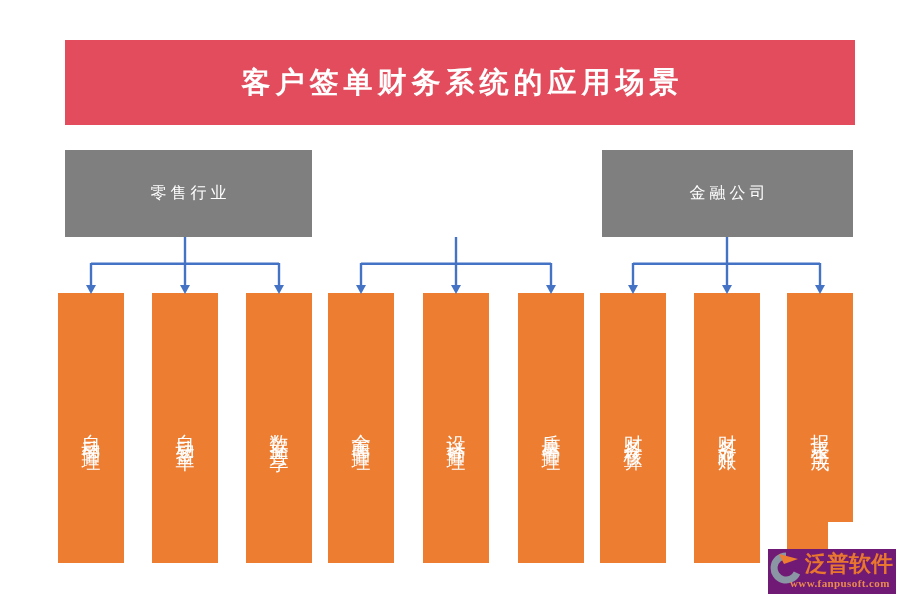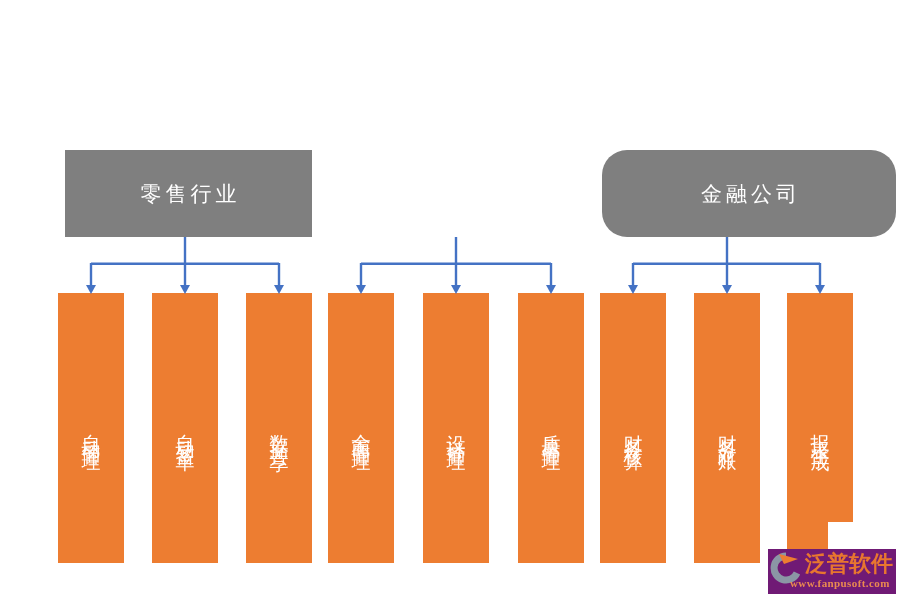--- a/index.html
+++ b/index.html
@@ -21,26 +21,26 @@
     color:#ffffff; font-size:29px; font-weight:bold; letter-spacing:5px;
     text-indent:5px; white-space:nowrap;
   }
 
   
   .gbox {
     position:absolute; top:150px; height:87px; background:#7f7f7f;
     display:flex; align-items:center; justify-content:center;
   }
   .gbox .glabel {
-    color:#ffffff; font-size:21px; letter-spacing:4px; text-indent:4px;
+    color:#ffffff; font-size:16px; letter-spacing:4px; text-indent:4px;
     white-space:nowrap;
   }
   #gbox-1 { left:65px;  width:247px; }
   #gbox-2 { left:327px; width:256px; }
-  #gbox-3 { left:602px; width:294px;border-radius:25px; }
+  #gbox-3 { left:602px; width:251px; }
 
   
   svg.connectors {
     position:absolute; left:0; top:0; width:900px; height:600px;
     z-index:1; pointer-events:none;
   }
   .cline { stroke:#4472c4; stroke-width:2.4px; fill:none; }
   .chead { fill:#4472c4; stroke:none; }
 
   
@@ -75,20 +75,23 @@
     position:absolute; left:22px; top:28px;
     font-size:11px; font-weight:bold; color:#ea8a50;
     letter-spacing:0.4px; white-space:nowrap;
   }
 </style>
 </head>
 <body>
 
 <div class="canvas">
 
+  <div class="banner">
+    <span class="title">客户签单财务系统的应用场景</span>
+  </div>
 
   <div class="gbox" id="gbox-1">
     <span class="glabel">零售行业</span>
   </div>
   <div class="gbox" id="gbox-3">
     <span class="glabel">金融公司</span>
   </div>
 
   <svg class="connectors" viewBox="0 0 900 600">
 

